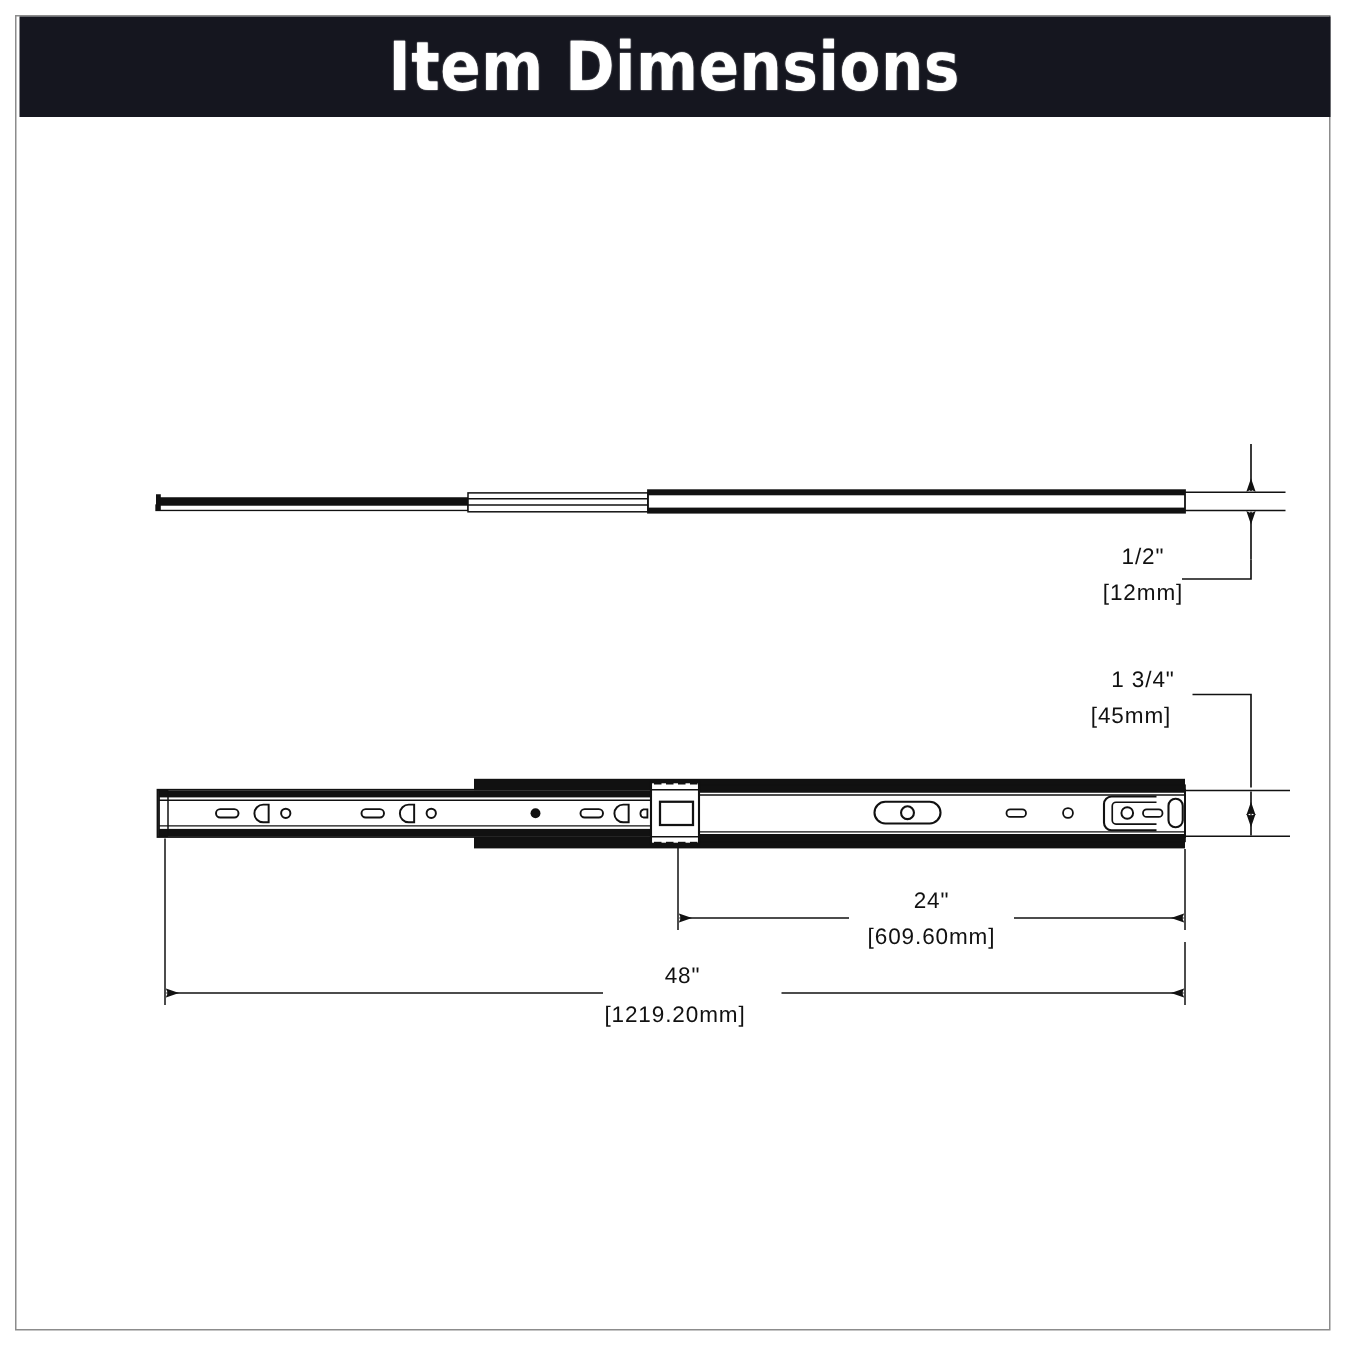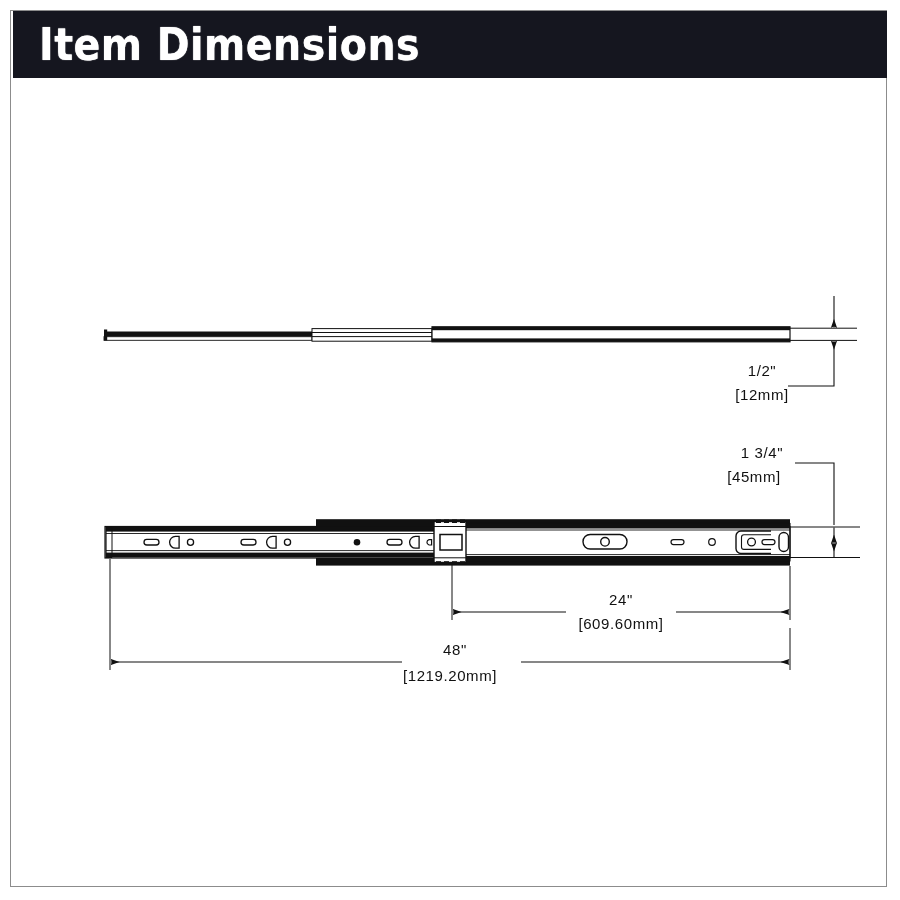--- a/index.html
+++ b/index.html
@@ -33,21 +33,21 @@
   
   #title-band {
     position: absolute;
     left: 13px;
     top: 11px;
     width: 874px;
     height: 67px;
     background: #15161f;
     display: flex;
     align-items: center;
-    justify-content: flex-start;
+    justify-content: center;
     overflow: hidden;
   }
   #title-text {
     color: #ffffff;
     font-family: "DejaVu Sans", sans-serif;
     font-weight: bold;
     font-size: 45px;
     letter-spacing: 0.5px;
     transform: scaleX(0.88);
     transform-origin: center;

